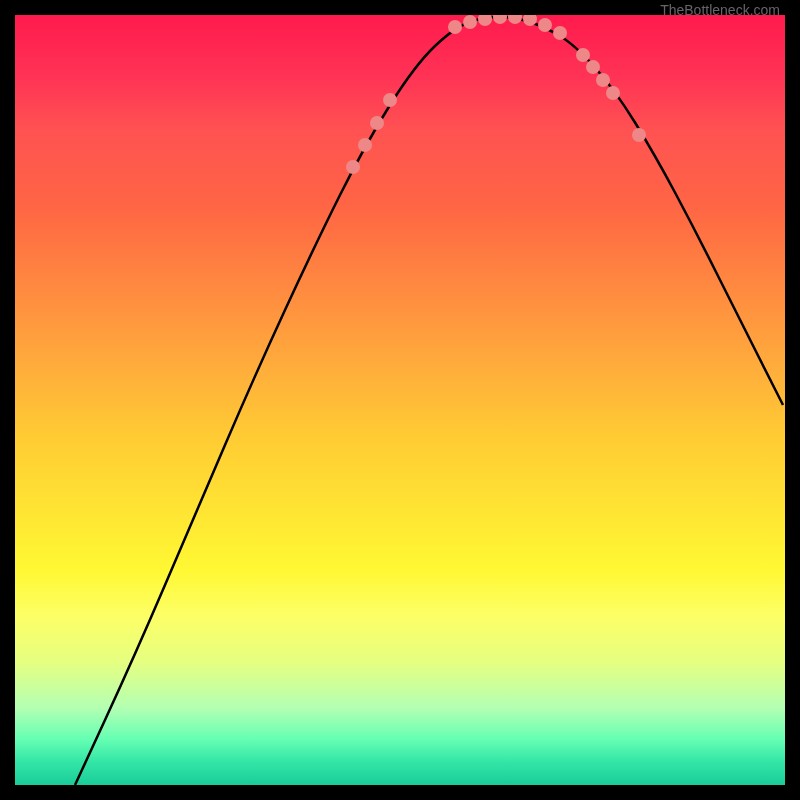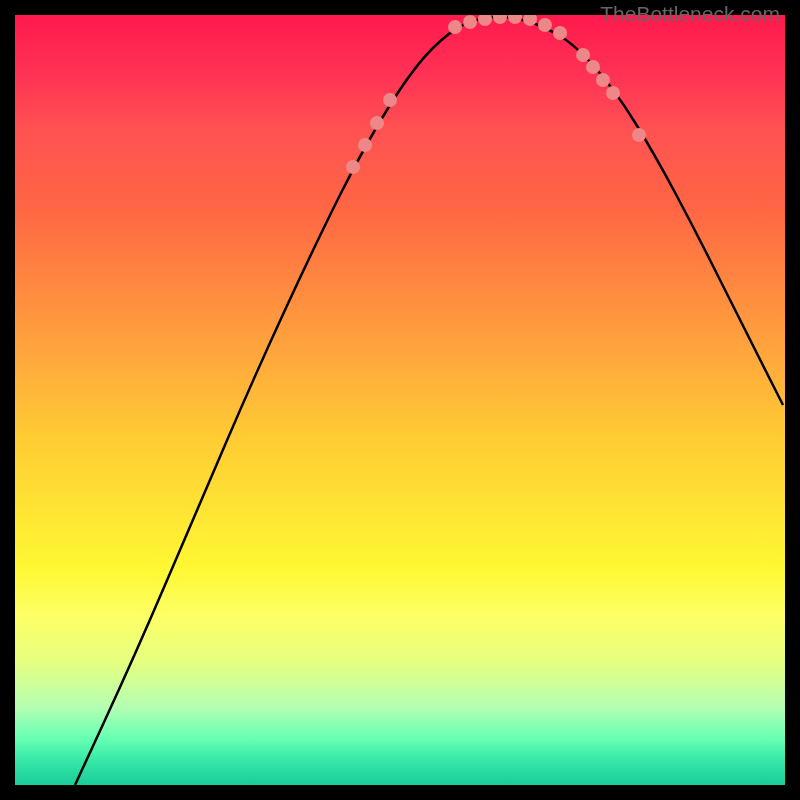--- a/index.html
+++ b/index.html
@@ -38,21 +38,21 @@
     #66ffb3 94%,
     #33e6a6 97%,
     #1acc99 100%
   );
 }
 .watermark {
   position: absolute;
   top: 2px;
   right: 20px;
   color: #666;
-  font-size: 21px;
+  font-size: 14px;
   font-weight: 500;
   z-index: 10;
 }
 svg.curve {
   position: absolute;
   left: 0;
   top: 0;
   width: 770px;
   height: 770px;
 }

